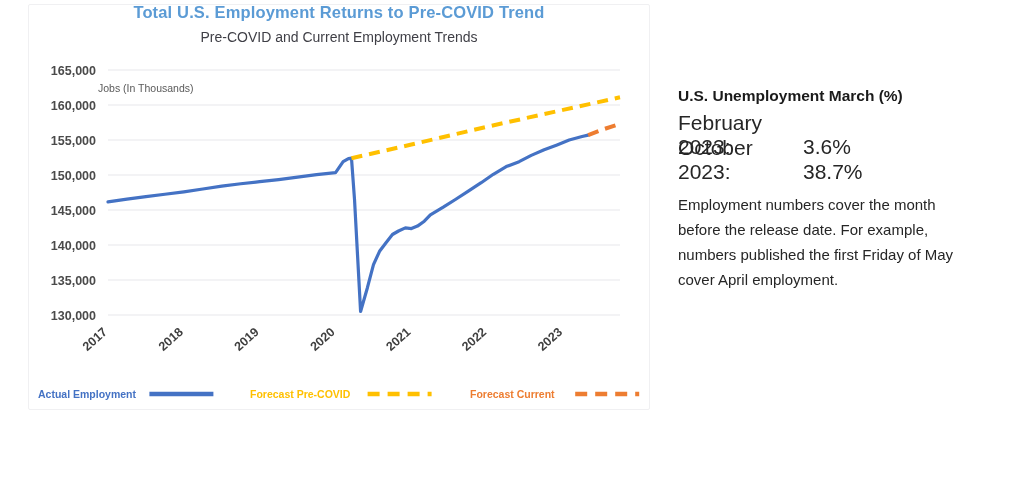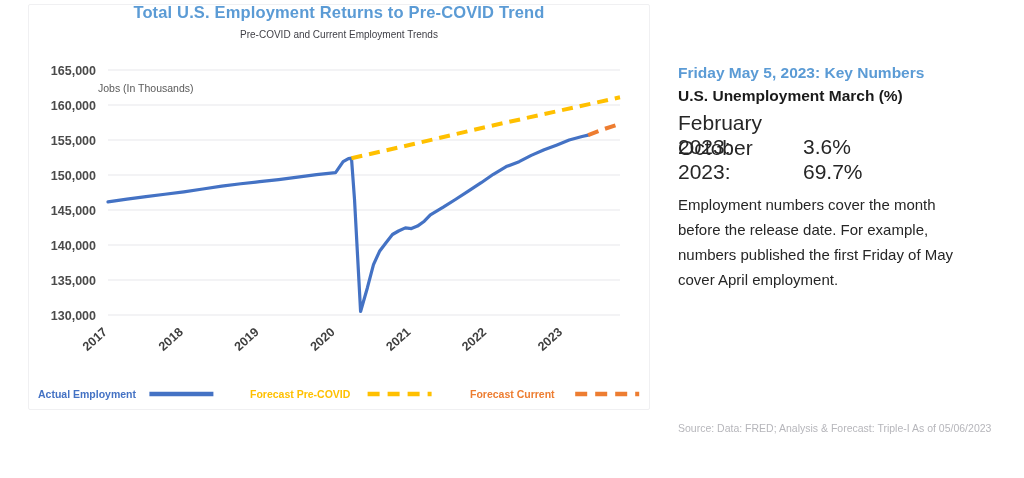--- a/index.html
+++ b/index.html
@@ -8,21 +8,21 @@
        -webkit-font-smoothing:antialiased;}
 
   
   #chart-panel{position:absolute;left:0;top:0;width:660px;height:478px;}
   #chart-frame{position:absolute;left:28px;top:4px;width:622px;height:406px;
                border:1px solid #f0f0f2;border-radius:2px;background:#fff;box-sizing:border-box;}
 
   #chart-title{position:absolute;left:28px;top:3px;width:622px;text-align:center;
                color:#5B9BD5;font-size:16.5px;font-weight:bold;letter-spacing:.15px;}
   #chart-subtitle{position:absolute;left:28px;top:29px;width:622px;text-align:center;
-                  color:#3F3F46;font-size:10px;font-weight:normal;}
+                  color:#3F3F46;font-size:14px;font-weight:normal;}
 
   #plot-svg{position:absolute;left:0;top:0;width:660px;height:478px;}
 
   .ytick{font-size:12.5px;font-weight:bold;fill:#4a4a4a;}
   .xtick{font-size:12.5px;font-weight:bold;fill:#3f3f3f;}
   .axis-note{font-size:10.5px;fill:#5a5a5a;font-weight:normal;}
 
   .legend-label{font-size:10.5px;font-weight:bold;}
 
   
@@ -92,27 +92,25 @@
         <line x1="367.6" x2="431.6" y1="394" y2="394" stroke="#FFC000" stroke-width="4.5" stroke-dasharray="12,8"></line>
         <text x="470" y="398" class="legend-label" fill="#ED7D31">Forecast Current</text>
         <line x1="575.2" x2="639.2" y1="394" y2="394" stroke="#ED7D31" stroke-width="4.5" stroke-dasharray="12,8"></line>
       </g>
     <text id="ylabel-note" class="axis-note" x="98" y="92">Jobs (In Thousands)</text>
   </svg>
 </div>
 
 <div id="side-panel">
 
-  <div id="key-heading">Friday May 5, 2023: Key Numbers</div>
 
   <div id="unemp-heading">U.S. Unemployment March (%)</div>
 
   <div class="rate-row" id="rate-0">
     <span class="lbl">February 2023:</span><span class="val">3.6%</span>
   </div>
   <div class="rate-row" id="rate-1">
-    <span class="lbl">October 2023:</span><span class="val">69.7%</span>
+    <span class="lbl">October 2023:</span><span class="val">38.7%</span>
   </div>
 
   <div id="note-text">Employment numbers cover the month before the release date. For example, numbers published the first Friday of May cover April employment.</div>
 
-  <div id="source-text">Source: Data: FRED; Analysis &amp; Forecast: Triple-I As of 05/06/2023</div>
 </div>
 
 </body></html>

